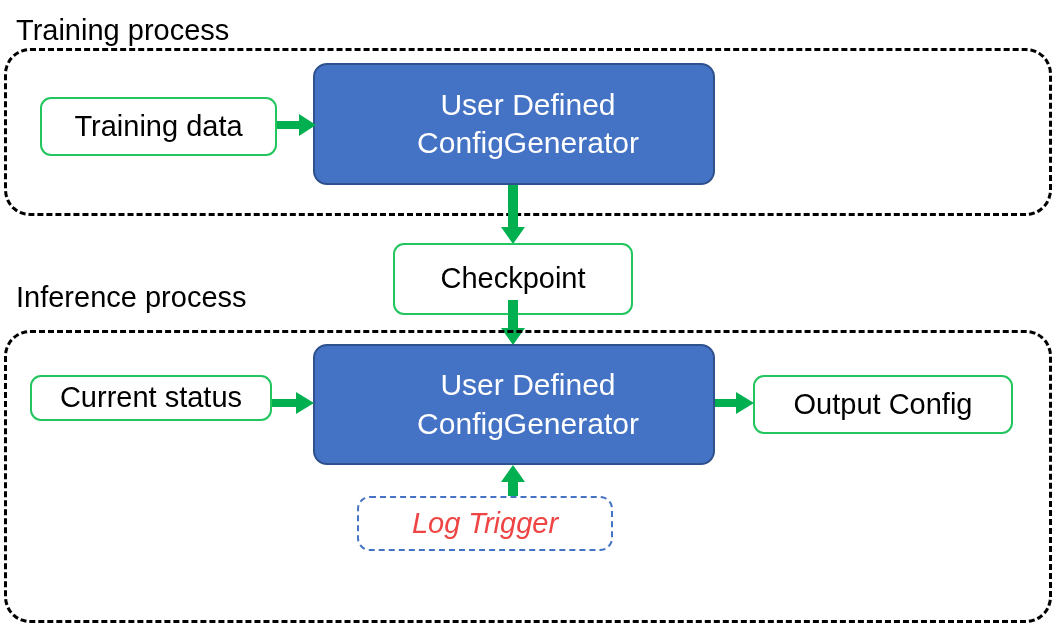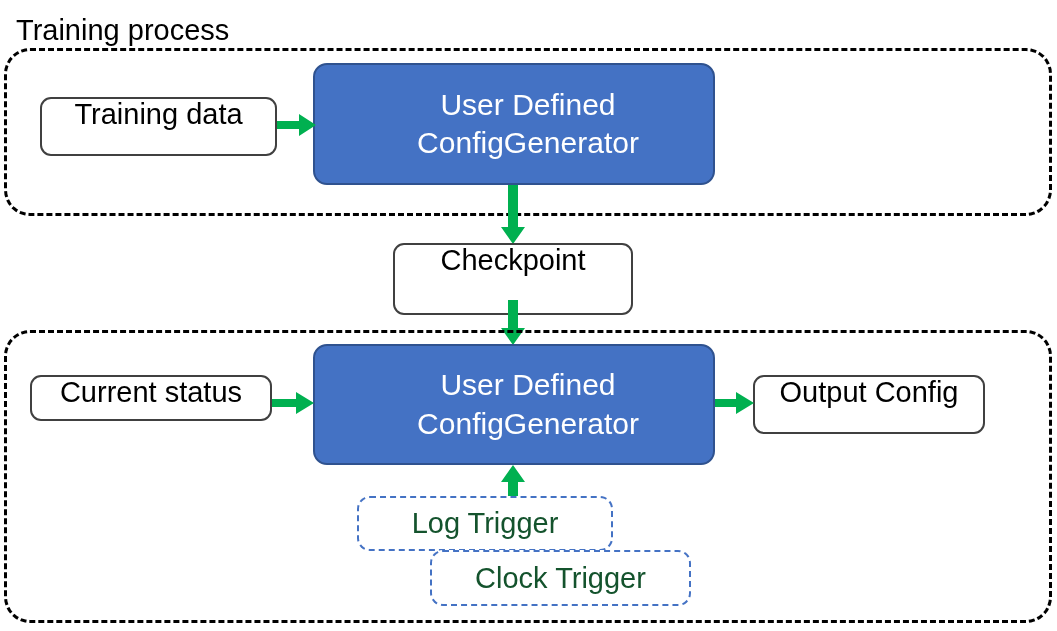--- a/index.html
+++ b/index.html
@@ -37,34 +37,34 @@
     background: transparent;
   }
   #container-training { left: 4px; top: 48px; width: 1048px; height: 168px; }
   #container-inference { left: 4px; top: 330px; width: 1048px; height: 293px; }
 
   
   .node-box {
     position: absolute;
     box-sizing: border-box;
     background: #ffffff;
-    border: 2px solid #404040;
+    border: 2px solid #22c55e;
     border-radius: 11px;
     display: flex;
-    align-items: flex-start;
+    align-items: center;
     justify-content: center;
     color: #000000;
     font-size: 29px;
     line-height: 1.1;
     white-space: nowrap;
   }
   #box-training-data { left: 40px; top: 97px; width: 237px; height: 59px; }
   #box-checkpoint    { left: 393px; top: 243px; width: 240px; height: 72px; }
   #box-current-status{ left: 30px; top: 375px; width: 242px; height: 46px; }
-  #box-output-config { left: 753px; top: 375px; width: 232px; height: 59px; }
+  #box-output-config { left: 753px; top: 375px; width: 260px; height: 59px; }
 
   
   .node-box-filled {
     position: absolute;
     box-sizing: border-box;
     background: #4472C4;
     border: 2px solid #2F528F;
     border-radius: 14px;
     display: flex;
     flex-direction: column;
@@ -82,23 +82,24 @@
   
   .trigger-box {
     position: absolute;
     box-sizing: border-box;
     background: #ffffff;
     border: 2px dashed #4472C4;
     border-radius: 13px;
     display: flex;
     align-items: center;
     justify-content: center;
-    color: #14532d;
+    color: #ef4444;
     font-size: 29px;
     white-space: nowrap;
+    font-style: italic;
   }
   #box-log-trigger   { left: 357px; top: 496px; width: 256px; height: 55px; z-index: 3; }
   #box-clock-trigger { left: 430px; top: 550px; width: 261px; height: 56px; z-index: 4; }
 
   
   .arrow { position: absolute; }
   .arrow svg { display: block; overflow: visible; }
 
   #arrow-training-to-gen { left: 277px; top: 112px; }
   #arrow-gen-to-checkpoint { left: 499px; top: 185px; }
@@ -140,20 +141,21 @@
   <div class="node-box" id="box-checkpoint">
     <span>Checkpoint</span>
   </div>
 
   <div class="arrow" id="arrow-checkpoint-to-infer">
     <svg width="28" height="46" viewBox="0 0 28 46">
       <path d="M9 0 H19 V28 H26 L14 45 L2 28 H9 Z" fill="#00B050"></path>
     </svg>
   </div>
 
+  <div class="section-caption" id="caption-inference">Inference process</div>
 
   <div class="process-container" id="container-inference"></div>
 
   <div class="node-box" id="box-current-status">
     <span>Current status</span>
   </div>
 
   <div class="node-box-filled" id="box-infer-generator">
     <span>User Defined</span>
     <span>ConfigGenerator</span>
@@ -178,17 +180,14 @@
   <div class="arrow" id="arrow-trigger-to-infer">
     <svg width="28" height="45" viewBox="0 0 28 45">
       <path d="M14 0 L26 17 H19 V45 H9 V17 H2 Z" fill="#00B050"></path>
     </svg>
   </div>
 
   <div class="trigger-box" id="box-log-trigger">
     <span>Log Trigger</span>
   </div>
 
-  <div class="trigger-box" id="box-clock-trigger">
-    <span>Clock Trigger</span>
-  </div>
 
 </div>
 
 </body></html>

